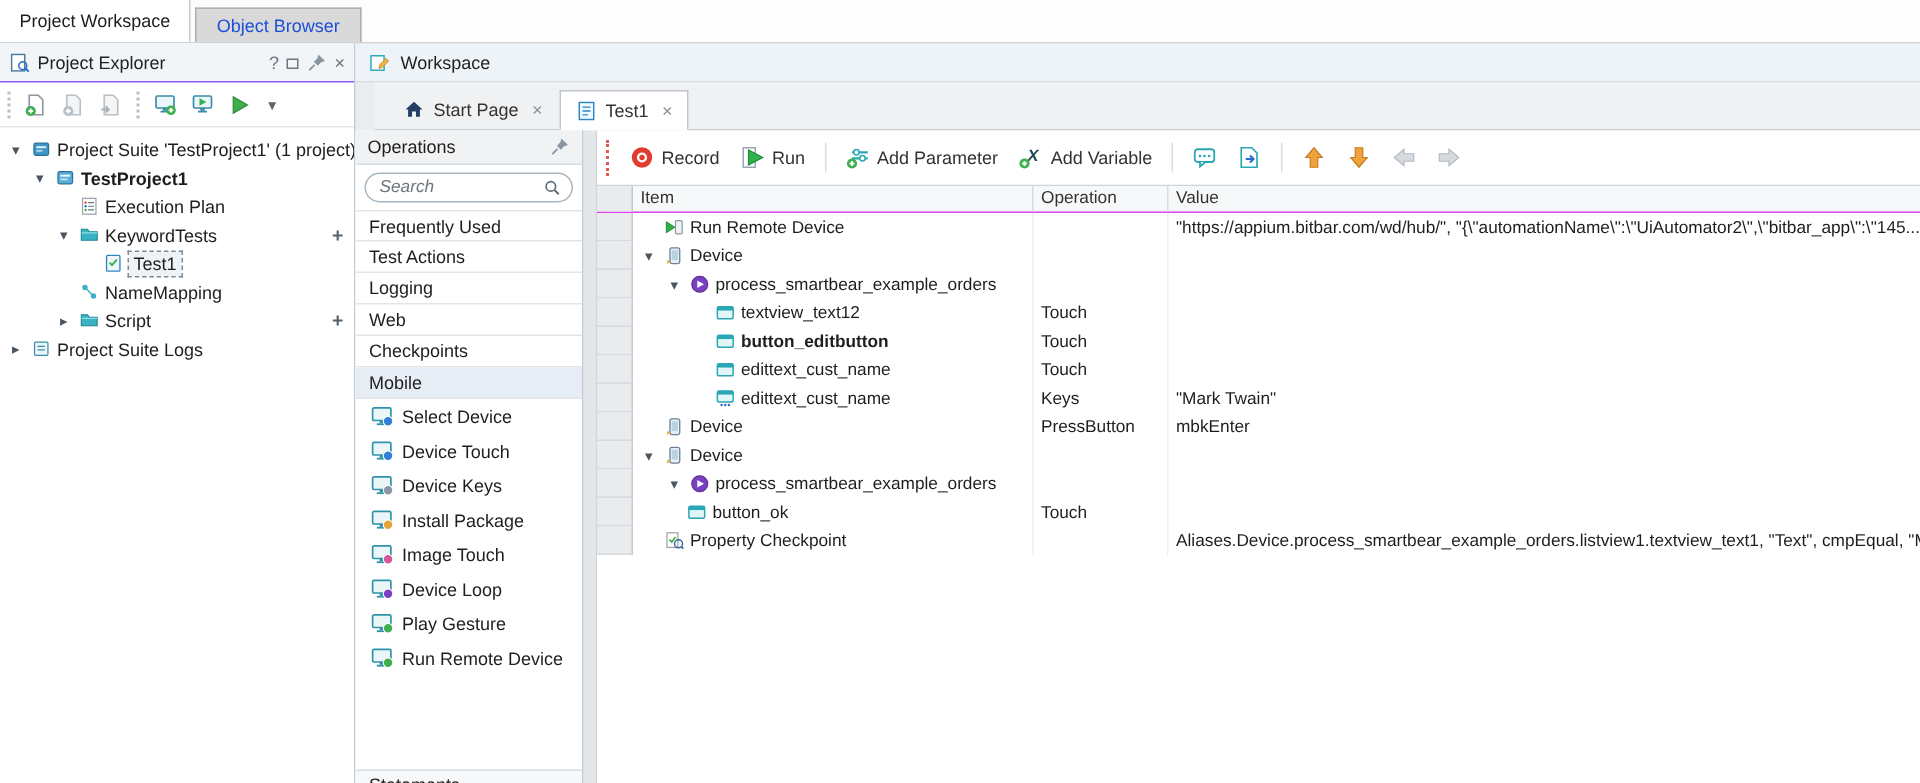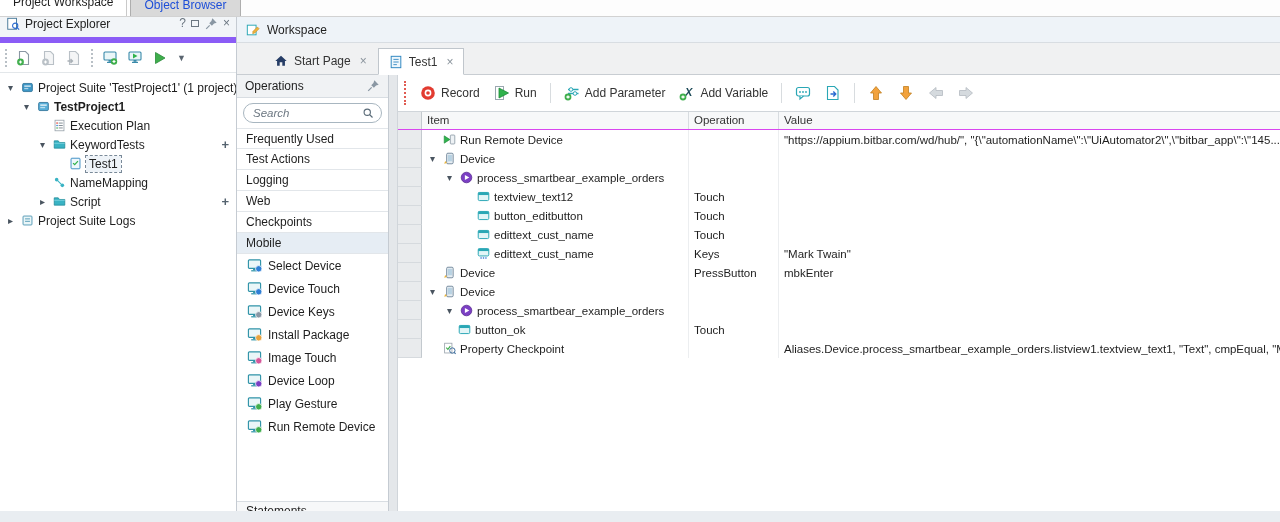--- a/index.html
+++ b/index.html
@@ -2,50 +2,50 @@
 <html><head>
 <meta charset="utf-8">
 <style>
   * { box-sizing: border-box; }
   html,body { margin:0; width:1280px; height:522px; overflow:hidden;
     font-family:"Liberation Sans", sans-serif; font-size:12px; color:#1e1e1e; background:#e9edf1; }
   .icn { display:inline-flex; flex:none; align-items:center; }
   .icn svg { width:14px; height:14px; display:block; }
 
   
-  .top-tabs { height:17px; background:#fdfdfd; border-bottom:1px solid #d2d2d2; display:flex; align-items:flex-end; }
+  .top-tabs { height:29px; background:#fdfdfd; border-bottom:1px solid #d2d2d2; display:flex; align-items:flex-end; }
   .top-tab { display:flex; align-items:center; padding:0 13px; cursor:default; white-space:nowrap; }
   .top-tab.active { height:28px; background:#fff; border-right:1px solid #c9c9c9; }
   .top-tab.inactive { height:23px; background:#d9d9d9; border:1px solid #aeaeae; border-bottom:none; margin-left:3px; color:#1d4ed8; }
 
   .main-row { display:flex; height:494px; }
 
   
   .pe { width:237px; flex:none; background:#fff; border-right:1px solid #c5cbd2; display:flex; flex-direction:column; }
-  .pe-header { height:26px; background:#f2f5f8; border-bottom:6px solid #8b5cf6; display:flex; align-items:flex-start; padding:0 6px; gap:5px; }
+  .pe-header { height:26px; background:#f2f5f8; border-bottom:1px solid #8b5cf6; display:flex; align-items:center; padding:0 6px; gap:5px; }
   .pe-title { flex:1; color:#222; }
   .pe-hbtn { color:#6b7680; text-align:center; cursor:default; font-size:12px; line-height:1; }
   .sq { display:inline-block; width:8px; height:7px; border:1px solid #6b7680; }
   .pe-toolbar { height:30px; border-bottom:1px solid #e3e7ea; display:flex; align-items:center; padding:0 5px; gap:9px; }
   .pe-toolbar .icn svg { width:16px; height:16px; }
   .grip { border-left:2px dotted #b9c0c6; height:18px; }
   .dd { color:#5a6570; font-size:9px; }
   .pe-tree { flex:1; padding-top:5px; overflow:hidden; }
   .pe-row { height:19px; display:flex; align-items:center; gap:4px; position:relative; padding-right:22px; white-space:nowrap; }
   .chev { width:13px; text-align:center; color:#4a5560; font-size:10px; flex:none; }
   .pe-row .icn svg, .g-item .icn svg { width:13px; height:13px; }
   .lbl { white-space:nowrap; }
   .lbl.b { font-weight:bold; }
   .pe-row.sel .lbl { background:#eef3f8; outline:1px dashed #7a8a99; padding:1px 3px; }
   .plus { position:absolute; right:7px; color:#55636f; font-weight:bold; font-size:13px; }
 
   
   .ws { flex:1; display:flex; flex-direction:column; min-width:0; }
   .ws-header { height:26px; background:#eef3f8; border-bottom:1px solid #d8dde2; display:flex; align-items:center; gap:7px; padding:0 9px; }
-  .ws-tabs { height:32px; background:#f0f1f2; border-bottom:1px solid #c8cdd2; display:flex; align-items:flex-end; padding-left:26px; }
+  .ws-tabs { height:32px; background:#f0f1f2; border-bottom:1px solid #c8cdd2; display:flex; align-items:flex-end; padding-left:8px;margin-left:13px; }
   .ws-tab { height:27px; display:flex; align-items:center; gap:6px; padding:0 10px; color:#333; border:1px solid transparent; white-space:nowrap; }
   .ws-tab.active { background:#fff; border-color:#c0c6cc; border-bottom-color:#fff; margin-bottom:-1px; }
   .ws-tab .x { color:#8a949c; margin-left:3px; }
   .ws-content { flex:1; display:flex; background:#e4e7ea; min-height:0; }
 
   
   .ops { width:152px; flex:none; background:#fff; border-right:1px solid #c5cbd2; display:flex; flex-direction:column; overflow:hidden; }
   .ops-header { height:23px; background:#f0f2f4; border-bottom:1px solid #d8dde2; display:flex; align-items:center; padding:0 8px; }
   .ops-header .t { flex:1; }
   .ops-search { margin:5px 6px; height:20px; border:1px solid #a8b6c0; border-radius:10px; display:flex; align-items:center; padding:0 7px; background:#fff; }
@@ -586,21 +586,21 @@
                         <rect x="1.5" y="3" width="13" height="3.2" fill="#2aa7b5"></rect>
                       </svg>
                     </span>
                     <span class="lbl">textview_text12</span>
                   </div>
                   <div class="g-op">Touch</div>
                   <div class="g-val"></div>
                 </div>
                 <div class="g-row">
                   <div class="g-gutter"></div>
-                  <div class="g-item" style="padding-left: 38px;">
+                  <div class="g-item" style="padding-left: 38px; font-weight: bold;">
                     <span class="chev"></span>
                     <span class="icn">
                       <svg viewBox="0 0 16 16">
                         <rect x="1.5" y="3" width="13" height="10" rx="1.5" fill="#e2f5f7" stroke="#2aa7b5" stroke-width="1.2"></rect>
                         <rect x="1.5" y="3" width="13" height="3.2" fill="#2aa7b5"></rect>
                       </svg>
                     </span>
                     <span class="lbl">button_editbutton</span>
                   </div>
                   <div class="g-op">Touch</div>

